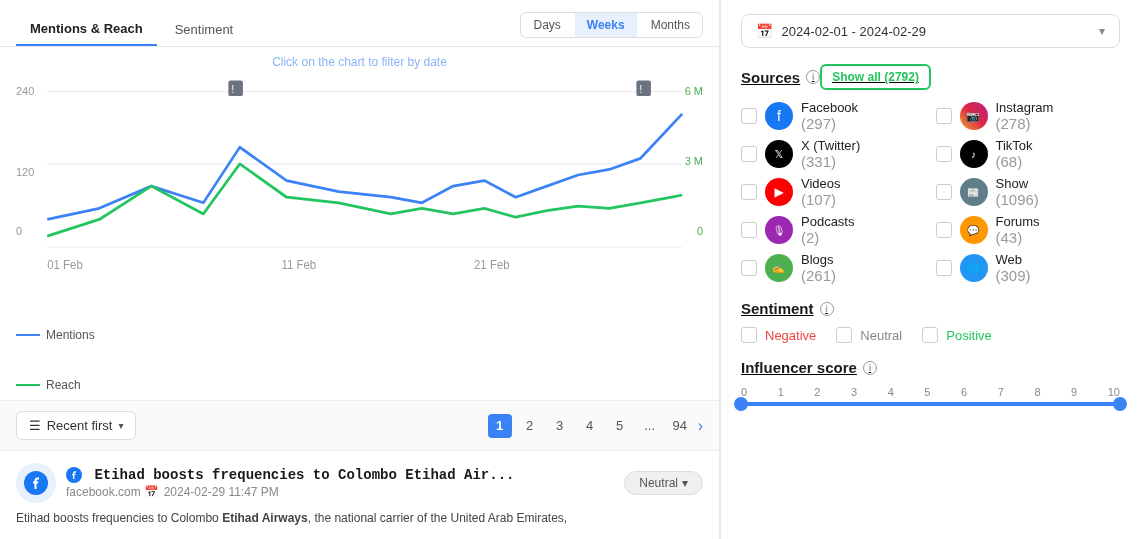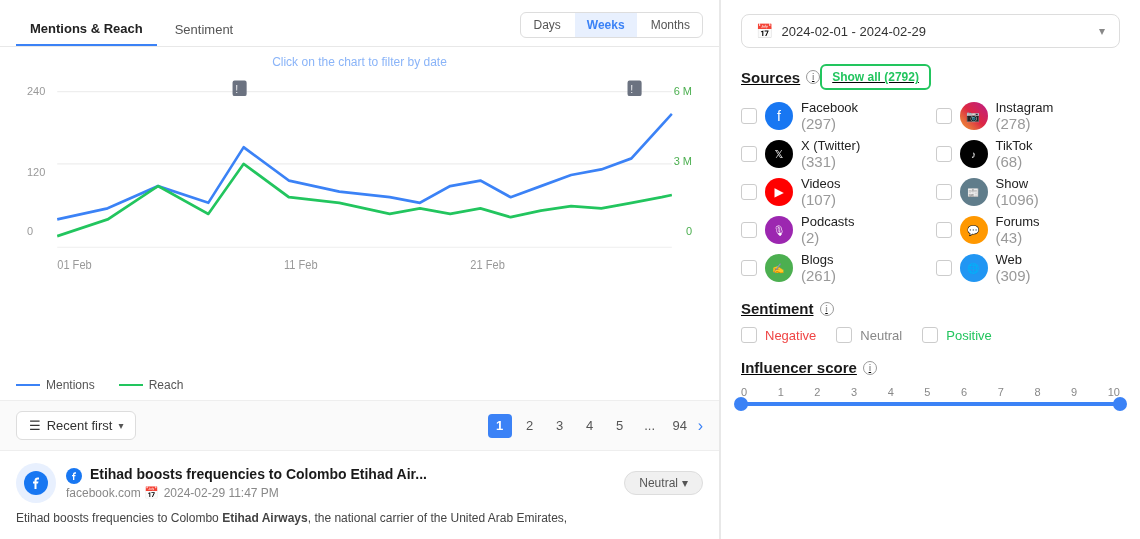--- a/index.html
+++ b/index.html
@@ -11,48 +11,48 @@
     
     .tab-bar { display: flex; align-items: center; justify-content: space-between; padding: 12px 16px 0; border-bottom: 1px solid #e8e8e8; }
     .tabs-left { display: flex; gap: 4px; }
     .tab { padding: 8px 14px; border-radius: 6px 6px 0 0; font-size: 13px; cursor: pointer; border: none; background: transparent; color: #555; }
     .tab.active { background: #fff; color: #222; font-weight: 600; border-bottom: 2px solid #3b82f6; }
     .tabs-right { display: flex; align-items: center; gap: 2px; border: 1px solid #ddd; border-radius: 6px; overflow: hidden; margin-bottom: 8px; }
     .time-btn { padding: 5px 12px; font-size: 12px; cursor: pointer; background: transparent; border: none; color: #555; }
     .time-btn.active { background: #e8f0fe; color: #3b82f6; font-weight: 600; }
 
     
-    .chart-area { padding: 8px 27px 4px; flex: 1; min-height: 0; }
+    .chart-area { padding: 8px 16px 4px; flex: 1; min-height: 0; }
     .chart-hint { text-align: center; color: #8ab4f8; font-size: 12px; margin-bottom: 6px; }
     .chart-container { position: relative; height: 200px; }
     .chart-svg { width: 100%; height: 100%; }
     .y-axis-label { position: absolute; left: 0; font-size: 11px; color: #999; }
     .y-right-label { position: absolute; right: 0; font-size: 11px; color: #4caf50; margin-left: 17px; }
 
     
-    .chart-legend { display: flex; gap: 24px; padding: 6px 16px 8px; }
+    .chart-legend { display: flex; gap: 36px; padding: 6px 16px 8px; flex-direction: column; }
     .legend-item { display: flex; align-items: center; gap: 6px; font-size: 12px; color: #555; }
     .legend-line { width: 24px; height: 2px; }
     .legend-blue { background: #3b82f6; }
     .legend-green { background: #22c55e; }
 
     
     .sort-bar { display: flex; align-items: center; justify-content: space-between; padding: 10px 16px; border-top: 1px solid #eee; border-bottom: 1px solid #eee; background: #fafafa; }
     .sort-btn { display: flex; align-items: center; gap: 6px; font-size: 13px; color: #333; cursor: pointer; background: #fff; border: 1px solid #ddd; padding: 6px 12px; border-radius: 6px; }
     .pagination { display: flex; align-items: center; gap: 6px; font-size: 13px; color: #555; }
     .page-num { width: 24px; height: 24px; display: flex; align-items: center; justify-content: center; border-radius: 4px; cursor: pointer; }
     .page-num.active { background: #3b82f6; color: #fff; font-weight: 600; }
     .page-arrow { cursor: pointer; color: #3b82f6; font-size: 16px; }
 
     
     .article-card { padding: 12px 16px; background: #fff; }
     .article-header { display: flex; align-items: center; gap: 10px; margin-bottom: 6px; }
     .avatar { width: 40px; height: 40px; border-radius: 50%; background: #e8f0fe; display: flex; align-items: center; justify-content: center; flex-shrink: 0; }
     .article-meta { flex: 1; }
-    .article-title { font-size: 14px; font-weight: 700; color: #1a1a1a; }
+    .article-title { font-size: 14px; font-weight: 700; color: #1a1a1a; font-family: Liberation Mono, monospace; }
     .article-source { font-size: 12px; color: #888; display: flex; align-items: center; gap: 4px; margin-top: 2px; }
     .neutral-badge { background: #f0f0f0; color: #555; border-radius: 20px; padding: 4px 14px; font-size: 12px; display: flex; align-items: center; gap: 4px; border: 1px solid #ddd; cursor: pointer; white-space: nowrap; }
     .article-snippet { font-size: 12px; color: #444; line-height: 1.5; }
 
     
     .right-panel { width: 420px; background: #fff; padding: 14px 20px; overflow-y: auto; border-left: 1px solid #e8e8e8; }
 
     
     .date-picker { display: flex; align-items: center; justify-content: space-between; border: 1px solid #ddd; border-radius: 8px; padding: 8px 14px; margin-bottom: 16px; cursor: pointer; background: #fff; }
     .date-picker-left { display: flex; align-items: center; gap: 8px; font-size: 13px; color: #333; }

